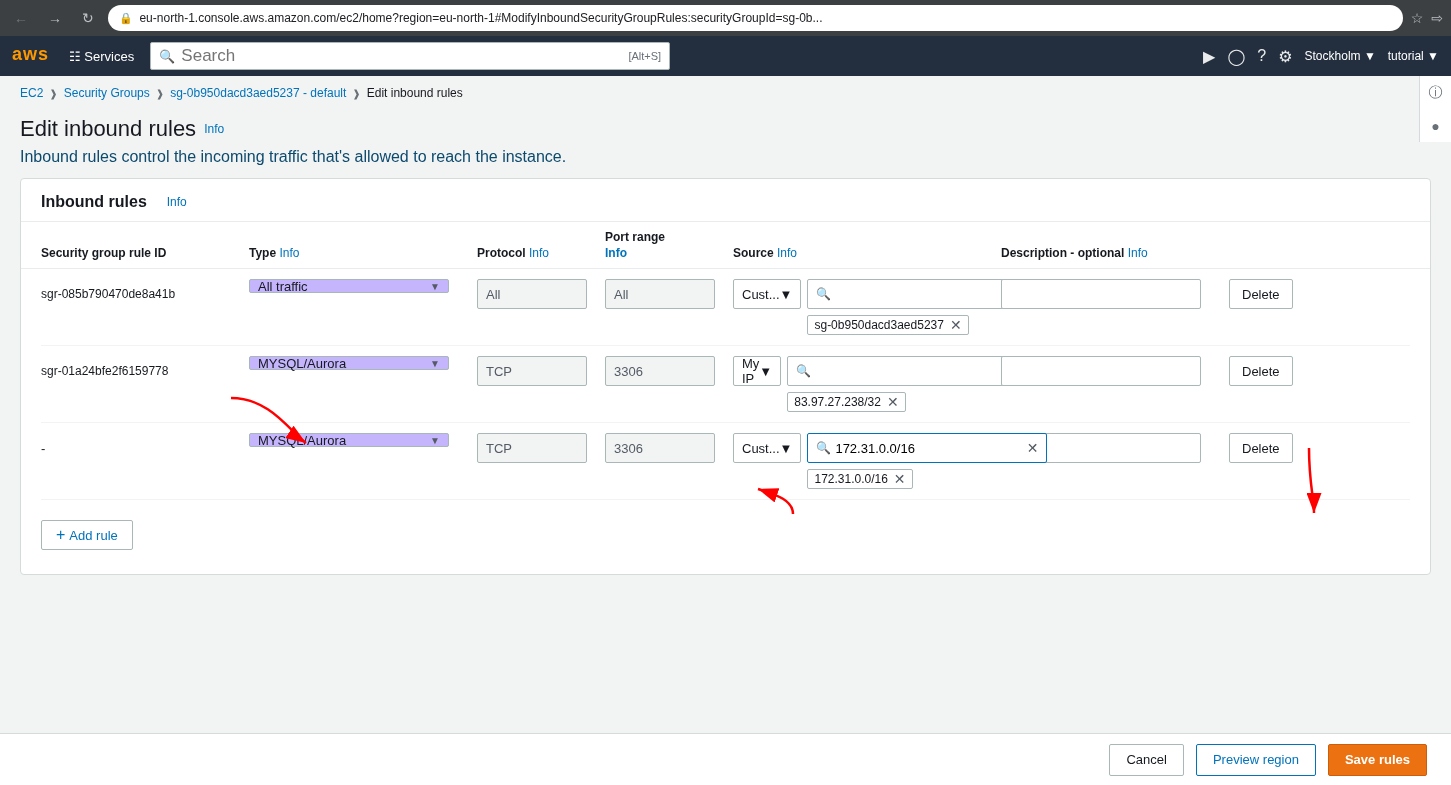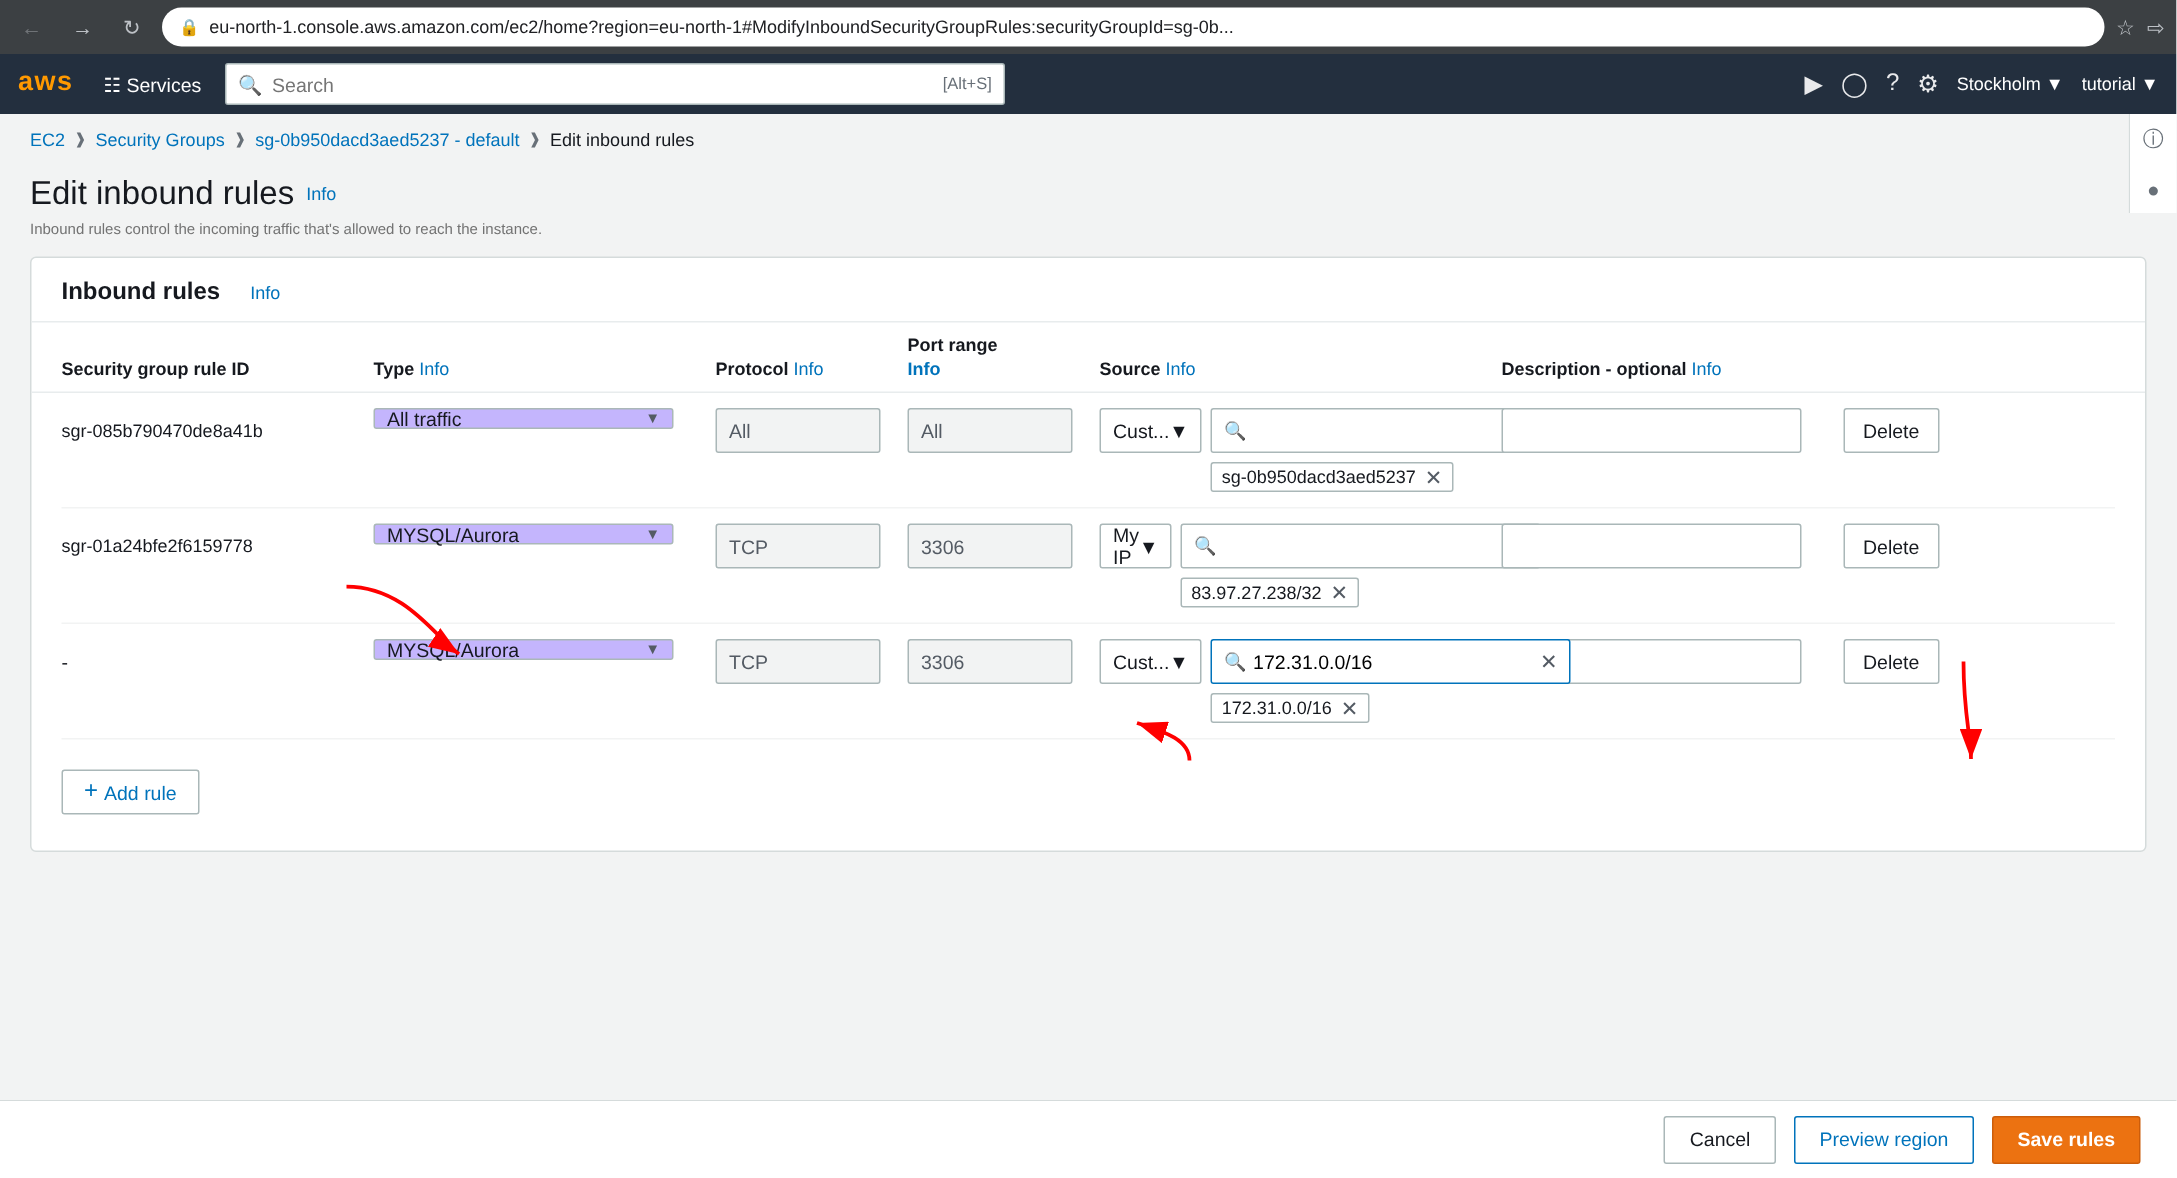--- a/index.html
+++ b/index.html
@@ -37,21 +37,21 @@
       background: #fff;
       border: 1px solid #aab7b8;
       border-radius: 2px;
       padding: 0 8px;
       height: 28px;
     }
     .search-bar input {
       border: none;
       outline: none;
       flex: 1;
-      font-size: 13px;
+      font-size: 17px;
       background: transparent;
     }
     .search-shortcut {
       font-size: 11px;
       color: #687078;
     }
     .nav-icons {
       margin-left: auto;
       display: flex;
       align-items: center;
@@ -130,22 +130,22 @@
       font-weight: 300;
       color: #16191f;
     }
     .info-link {
       color: #0073bb;
       font-size: 12px;
       cursor: pointer;
     }
     .page-subtitle {
       padding: 2px 20px 12px 20px;
-      font-size: 10px;
-      color: #737373;
+      font-size: 16px;
+      color: #0c4a6e;
     }
 
     
     .card {
       background: #fff;
       border: 1px solid #d5dbdb;
       border-radius: 4px;
       margin: 0 20px 20px 20px;
     }
     .card-header {

